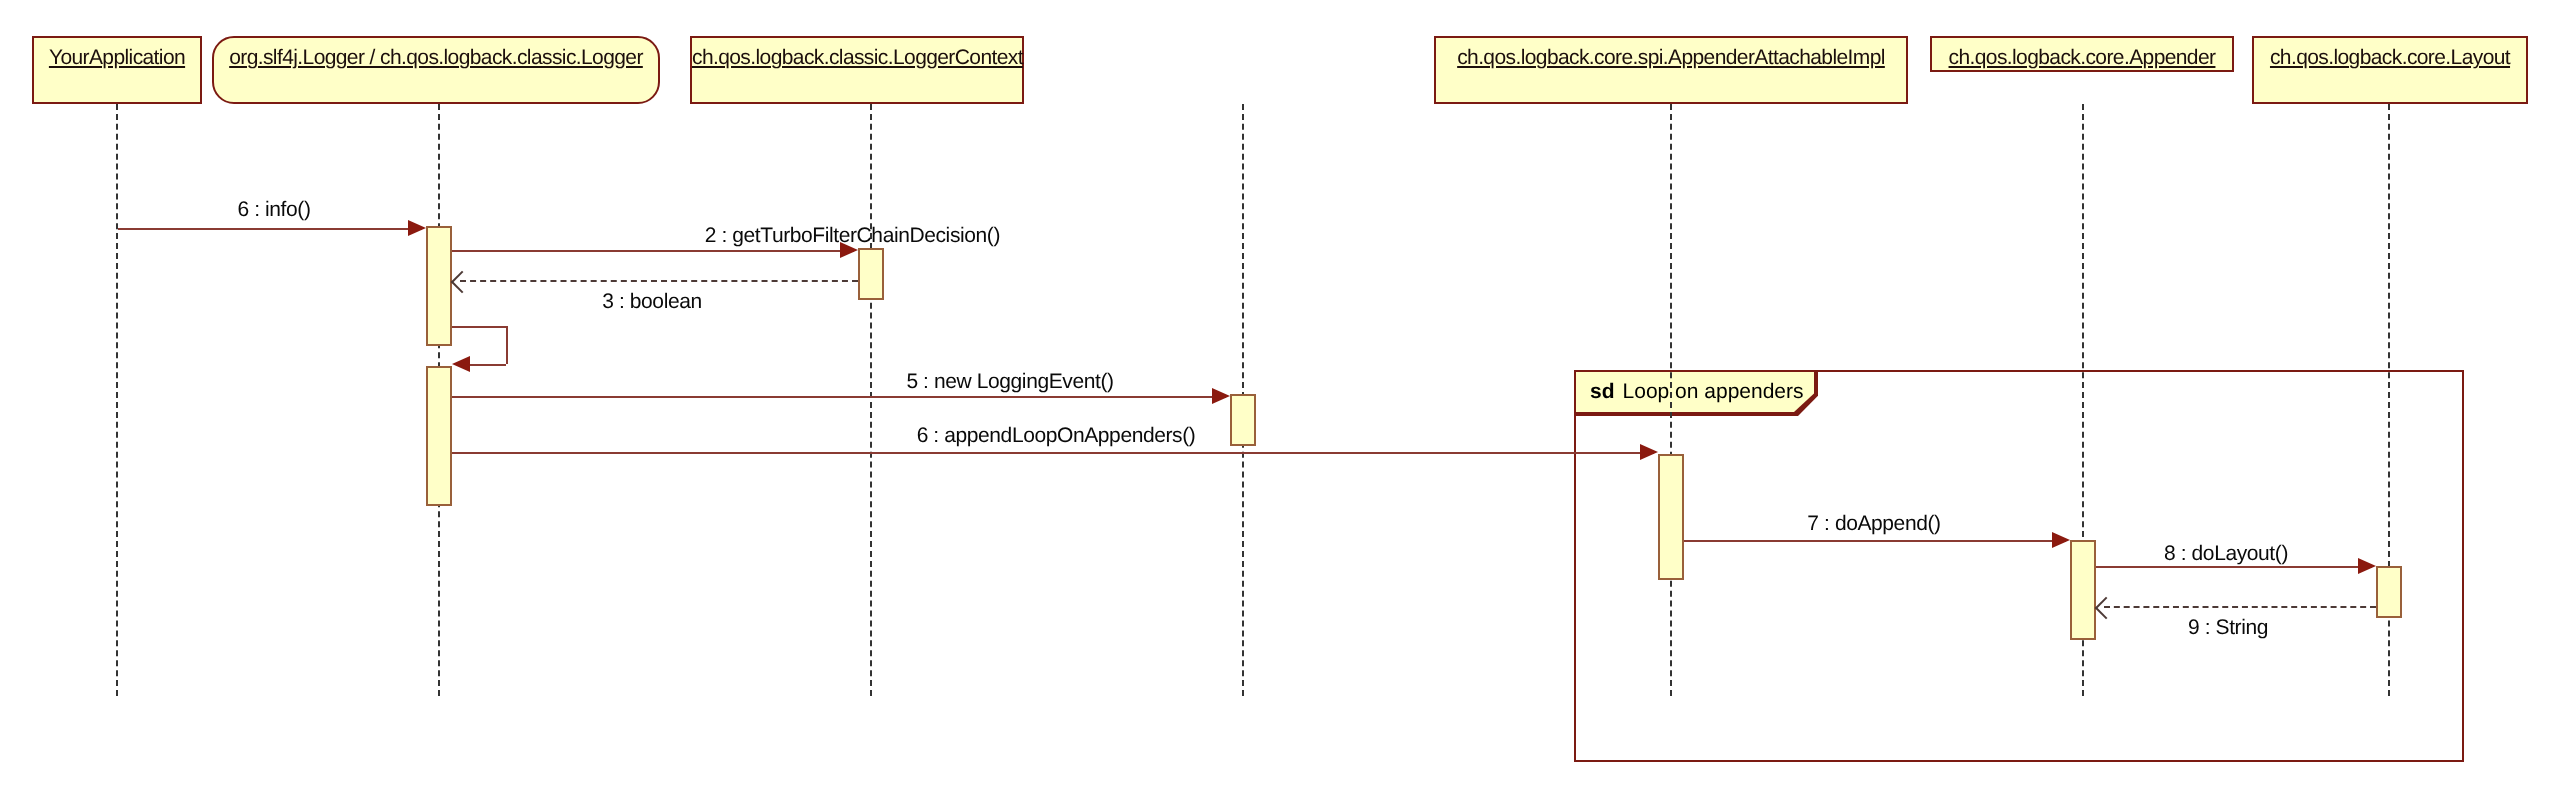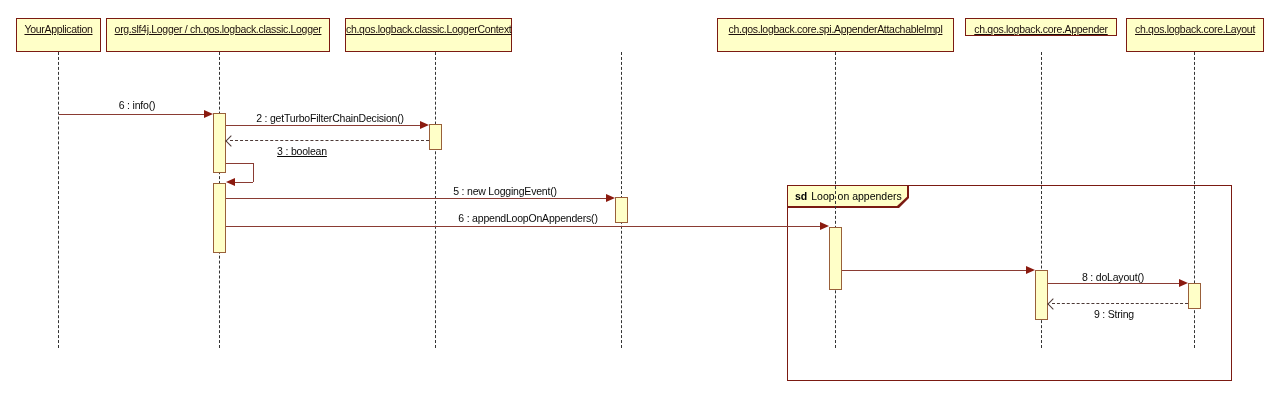--- a/index.html
+++ b/index.html
@@ -76,21 +76,21 @@
 <div id="stage">
   <div class="sd-frame">
     <div class="sd-tab">
       <div class="sd-tab-inner">
         <span class="sd-kw">sd</span><span>Loop on appenders</span>
       </div>
     </div>
   </div>
 <div class="phead" style="left: 16px; top: 18px; width: 85px; height: 34px; text-align: center;"><span>YourApplication</span></div>
     <div class="lifeline" style="left: 58px; top: 52px; height: 296px;"></div>
-    <div class="phead" style="left: 106px; top: 18px; width: 224px; height: 34px;"><span>org.slf4j.Logger / ch.qos.logback.classic.Logger</span></div>
+    <div class="phead" style="left: 106px; top: 18px; width: 224px; height: 34px; border-radius: 11px;"><span>org.slf4j.Logger / ch.qos.logback.classic.Logger</span></div>
     <div class="lifeline" style="left: 219px; top: 52px; height: 296px;"></div>
     <div class="phead" style="left: 345px; top: 18px; width: 167px; height: 34px;"><span>ch.qos.logback.classic.LoggerContext</span></div>
     <div class="lifeline" style="left: 434.5px; top: 52px; height: 296px;"></div>
     <div class="lifeline" style="left: 620.5px; top: 52px; height: 296px;"></div>
     <div class="phead" style="left: 717px; top: 18px; width: 237px; height: 34px;"><span>ch.qos.logback.core.spi.AppenderAttachableImpl</span></div>
     <div class="lifeline" style="left: 834.5px; top: 52px; height: 296px;"></div>
     <div class="phead" style="left: 965px; top: 18px; width: 152px; height: 18px;"><span>ch.qos.logback.core.Appender</span></div>
     <div class="lifeline" style="left: 1040.5px; top: 52px; height: 296px;"></div>
     <div class="phead" style="left: 1126px; top: 18px; width: 138px; height: 34px;"><span>ch.qos.logback.core.Layout</span></div>
     <div class="lifeline" style="left: 1193.5px; top: 52px; height: 296px;"></div>
@@ -99,35 +99,36 @@
     <div class="abar" style="left: 428.5px; top: 124px; height: 26px;"></div>
     <div class="abar" style="left: 614.5px; top: 197px; height: 26px;"></div>
     <div class="abar" style="left: 828.5px; top: 227px; height: 63px;"></div>
     <div class="abar" style="left: 1034.5px; top: 270px; height: 50px;"></div>
     <div class="abar" style="left: 1187.5px; top: 283px; height: 26px;"></div>
     <div class="mline" style="left: 58.5px; top: 114px; width: 152.5px;"></div>
     <div class="ah-right" style="left: 204px; top: 110px;"></div>
     <div class="mlabel" style="left: -33px; top: 99px; width: 340px;"><span>6 : info()</span></div>
     <div class="mline" style="left: 226px; top: 125px; width: 200.5px;"></div>
     <div class="ah-right" style="left: 419.5px; top: 121px;"></div>
-    <div class="mlabel" style="left: 160px; top: 112px; width: 340px;"><span>2 : getTurboFilterChainDecision()</span></div>
+    <div class="mlabel" style="left: 160px; top: 112px; width: 340px; text-align: right;"><span>2 : getTurboFilterChainDecision()</span></div>
     <div class="mline dashed" style="left: 230px; top: 140px; width: 198.5px;"></div>
     <div class="ah-open-left" style="left: 227px; top: 137px;"></div>
-    <div class="mlabel" style="left: 132px; top: 145px; width: 340px; text-decoration: underline;"><span>3 : boolean</span></div>
+    <div class="mlabel" style="left: 156px; top: 145px; width: 340px;"><span>3 : boolean</span></div>
     <div class="mline" style="left: 226px; top: 163px; width: 27px;"></div>
     <div class="vline" style="left: 253px; top: 163px; height: 19px;"></div>
     <div class="mline" style="left: 235px; top: 182px; width: 18px;"></div>
     <div class="ah-left" style="left: 226px; top: 178px;"></div>
     <div class="mline" style="left: 226px; top: 198px; width: 386.5px;"></div>
     <div class="ah-right" style="left: 605.5px; top: 194px;"></div>
     <div class="mlabel" style="left: 335px; top: 185px; width: 340px;"><span>5 : new LoggingEvent()</span></div>
     <div class="mline" style="left: 226px; top: 226px; width: 600.5px;"></div>
     <div class="ah-right" style="left: 819.5px; top: 222px;"></div>
     <div class="mlabel" style="left: 358px; top: 212px; width: 340px;"><span>6 : appendLoopOnAppenders()</span></div>
     <div class="mline" style="left: 841.5px; top: 270px; width: 191px;"></div>
     <div class="ah-right" style="left: 1025.5px; top: 266px;"></div>
+    <div class="mlabel" style="left: 767px; top: 256px; width: 340px;"><span>7 : doAppend()</span></div>
     <div class="mline" style="left: 1047.5px; top: 283px; width: 138px;"></div>
     <div class="ah-right" style="left: 1178.5px; top: 279px;"></div>
     <div class="mlabel" style="left: 943px; top: 271px; width: 340px;"><span>8 : doLayout()</span></div>
     <div class="mline dashed" style="left: 1051.5px; top: 303px; width: 136px;"></div>
     <div class="ah-open-left" style="left: 1048.5px; top: 300px;"></div>
     <div class="mlabel" style="left: 944px; top: 308px; width: 340px;"><span>9 : String</span></div>
   </div>
 
 </body></html>

